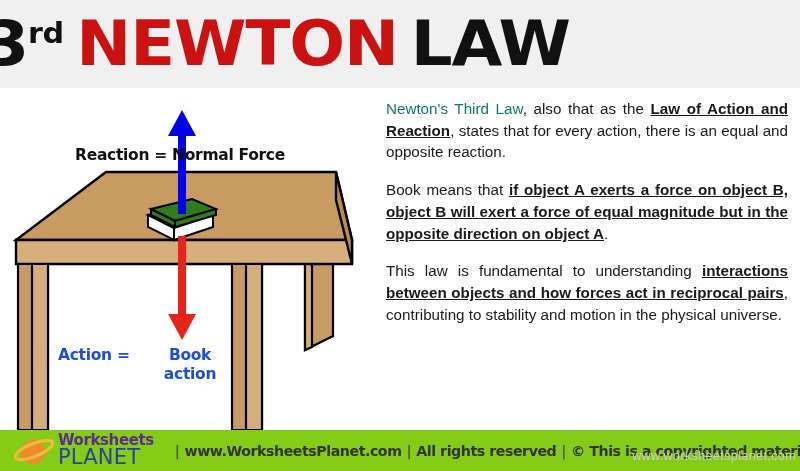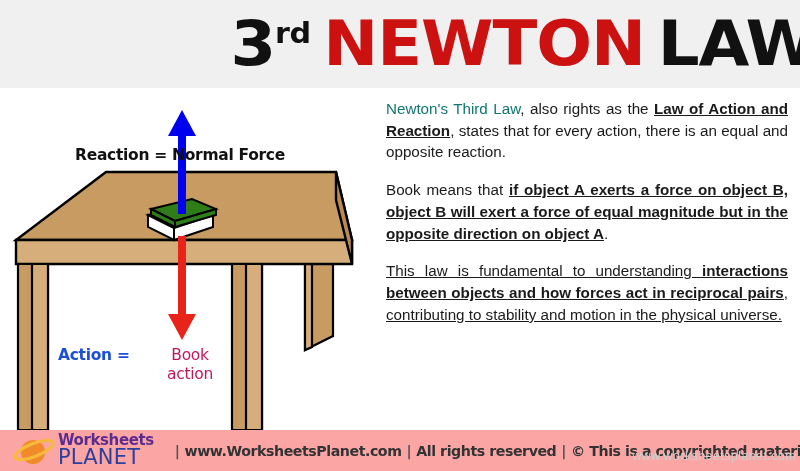--- a/index.html
+++ b/index.html
@@ -21,21 +21,21 @@
   
   .header {
     position: absolute;
     left: 0;
     top: 0;
     width: 800px;
     height: 88px;
     background: #f0f0f0;
     display: flex;
     align-items: center;
-    justify-content: flex-end;
+    justify-content: flex-start;
   }
   .title {
     font-family: "DejaVu Sans", sans-serif;
     font-weight: bold;
     font-size: 62px;
     letter-spacing: -1px;
     line-height: 1;
     white-space: nowrap;
     transform: scaleX(1.06);
     transform-origin: center;
@@ -100,59 +100,59 @@
     color: #1d4ed8;
     letter-spacing: -0.3px;
   }
   .label-bookweight {
     position: absolute;
     left: 148px;
     top: 258px;
     width: 84px;
     text-align: center;
     font-family: "DejaVu Sans", sans-serif;
-    font-weight: normal;
+    font-weight: bold;
     font-size: 15.5px;
     line-height: 1.25;
-    color: #be185d;
+    color: #1d4ed8;
     letter-spacing: -0.3px;
   }
 
   
   .text-col {
     position: absolute;
     left: 386px;
     top: 10px;
     width: 402px;
     font-family: "Liberation Sans", sans-serif;
     font-size: 15.2px;
     line-height: 1.43;
     color: #1a1a1a;
     text-align: justify;
   }
   .text-col p {
     margin: 0 0 16px 0;
   }
-  .text-col p:last-child { margin-bottom: 4px; text-decoration: underline; }
+  .text-col p:last-child { margin-bottom: 4px; }
   .hl-red {
     color: #0f766e;
   }
   .hl-bold-u {
     font-weight: bold;
     text-decoration: underline;
   }
 
   
   .footer {
     position: absolute;
     left: 0;
     top: 430px;
     width: 800px;
     height: 41px;
-    background: #fca5a5;
+    background: #84cc16;
     display: flex;
     align-items: center;
   }
   .logo {
     display: flex;
     align-items: center;
     margin-left: 14px;
   }
   .logo svg { display: block; }
   .logo-words {
@@ -272,21 +272,21 @@
 
       <div class="label-action">Action =</div>
       <div class="label-bookweight">
         <span>Book</span><br>
         <span>action</span>
       </div>
     </div>
 
     <div class="text-col">
 
-      <p><span class="hl-red">Newton's Third Law</span><span>, also rights as the </span><span class="hl-bold-u">Law of Action and Reaction</span><span>, states that for every action, there is an equal and opposite reaction.</span></p>
+      <p><span class="hl-red">Newton's Third Law</span><span>, also that as the </span><span class="hl-bold-u">Law of Action and Reaction</span><span>, states that for every action, there is an equal and opposite reaction.</span></p>
 
       <p><span>Book means that </span><span class="hl-bold-u">if object A exerts a force on object B, object B will exert a force of equal magnitude but in the opposite direction on object A</span><span>.</span></p>
 
       <p><span>This law is fundamental to understanding </span><span class="hl-bold-u">interactions between objects and how forces act in reciprocal pairs</span><span>, contributing to stability and motion in the physical universe.</span></p>
 
     </div>
   </div>
 
   <div class="footer">
 

